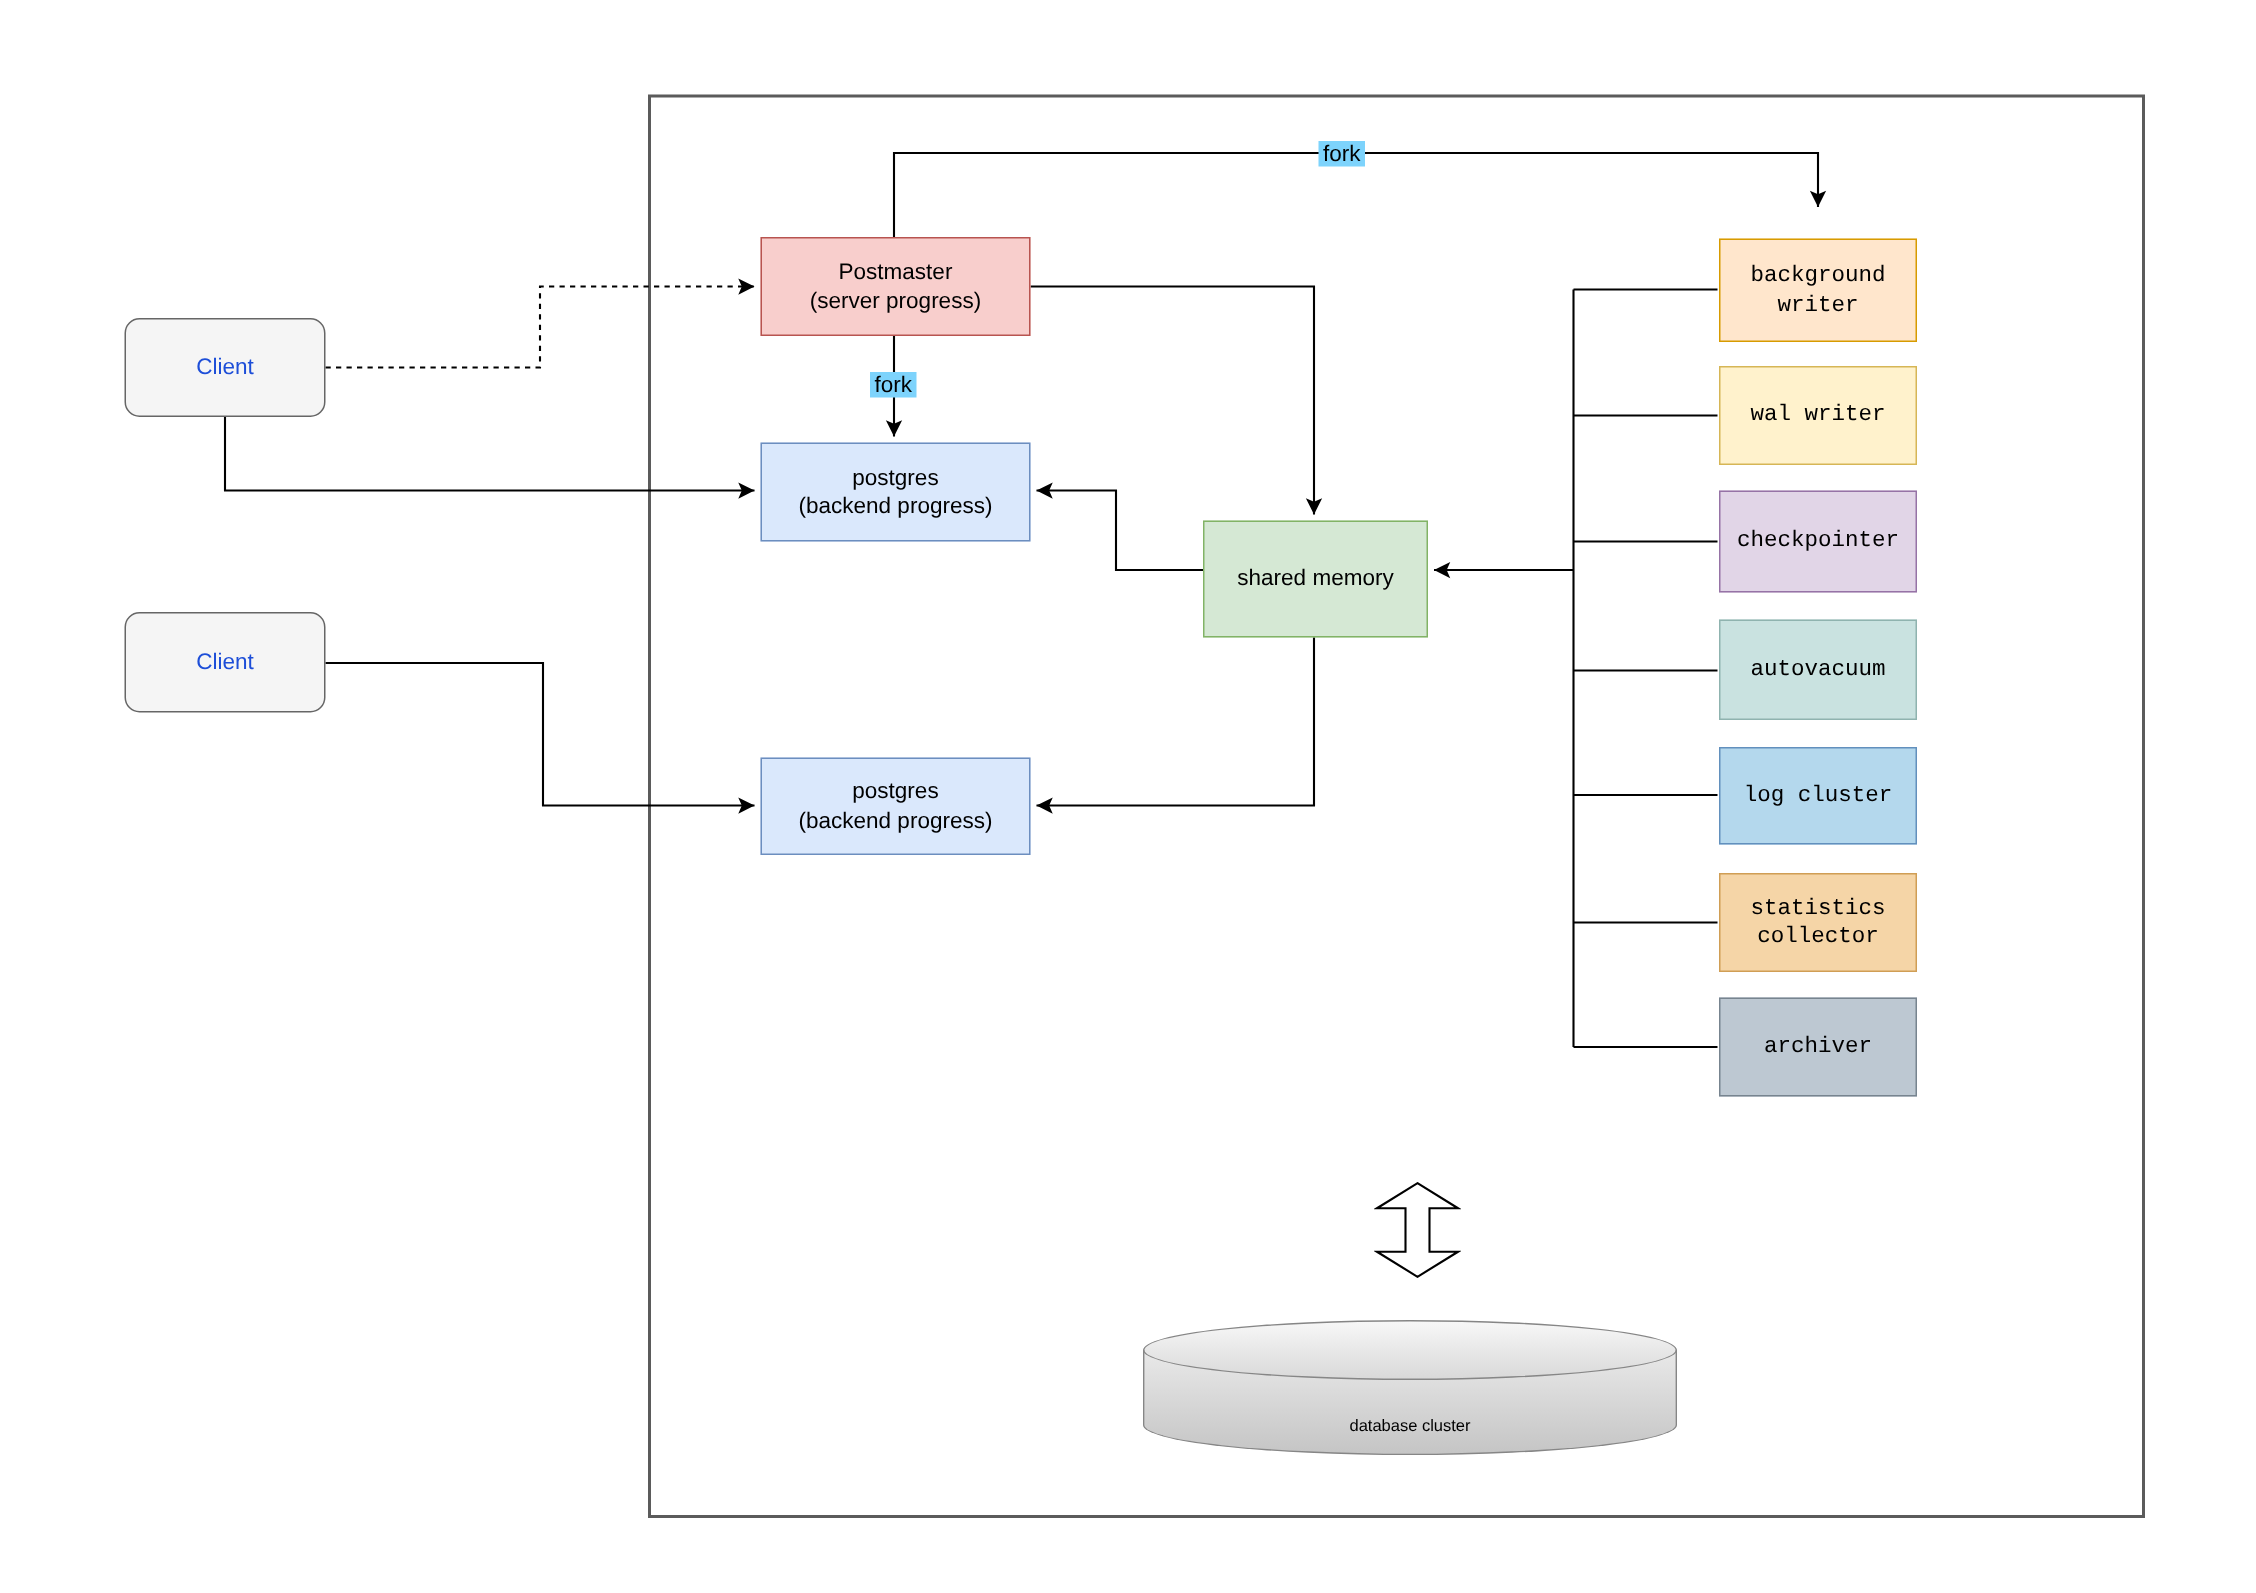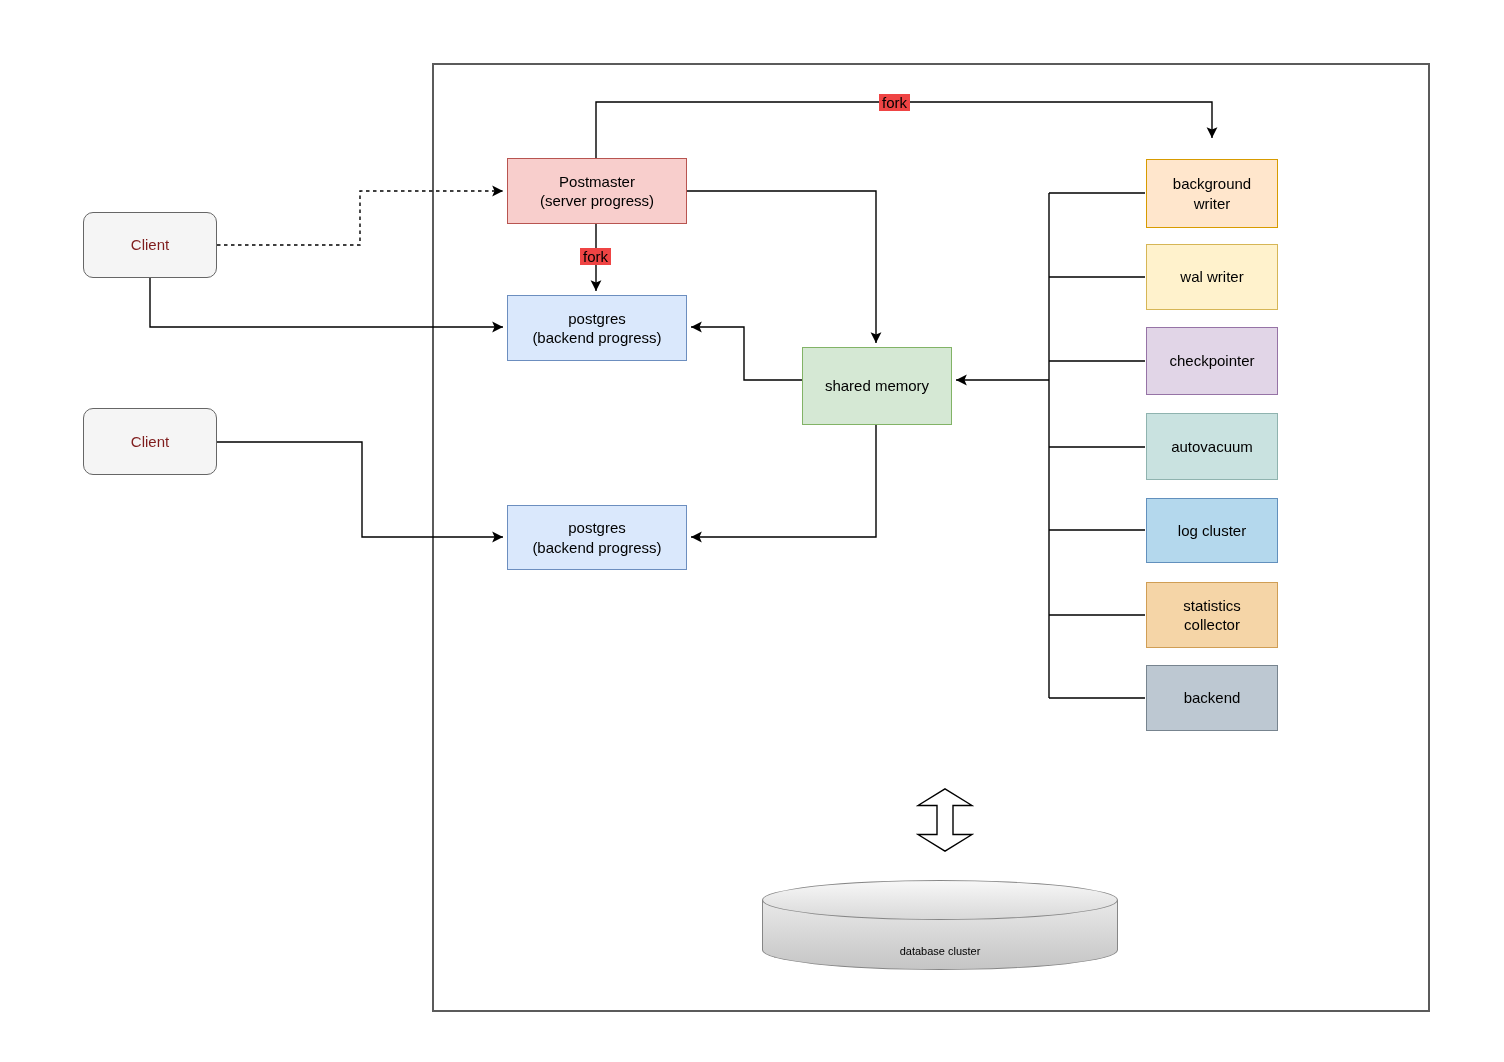--- a/index.html
+++ b/index.html
@@ -10,37 +10,37 @@
   #connectors{position:absolute;left:0;top:0;width:1504px;height:1062px;pointer-events:none;}
   #container-box{
     position:absolute;left:432px;top:63px;width:998px;height:949px;
     border:2px solid #5b5b5b;box-sizing:border-box;background:transparent;
   }
   .node{
     position:absolute;display:flex;align-items:center;justify-content:center;
     text-align:center;font-size:15px;line-height:1.3;
     border:1px solid #000;box-sizing:border-box;white-space:pre-line;
   }
-  .client{border-radius:10px;color:#7f1d1d;}
+  .client{border-radius:10px;color:#1d4ed8;}
   #client1{left:83px;top:212px;width:134px;height:66px;}
   #client2{left:83px;top:408px;width:134px;height:67px;}
   #postmaster{left:507px;top:158px;width:180px;height:66px;}
   #backend1{left:507px;top:295px;width:180px;height:66px;}
   #backend2{left:507px;top:505px;width:180px;height:65px;}
   #sharedmem{left:802px;top:347px;width:150px;height:78px;}
-  .worker{left:1146px;width:132px;}
+  .worker{left:1146px;width:132px;font-family:Liberation Mono, monospace;}
   #w1{top:159px;height:69px;}
   #w2{top:244px;height:66px;}
   #w3{top:327px;height:68px;}
   #w4{top:413px;height:67px;}
   #w5{top:498px;height:65px;}
   #w6{top:582px;height:66px;}
   #w7{top:665px;height:66px;}
   .edge-label{
-    position:absolute;background:#ef4444;font-size:15px;padding:0 3px;color:#000;
+    position:absolute;background:#7dd3fc;font-size:15px;padding:0 3px;color:#000;
   }
   #fork-top{left:879px;top:94px;}
   #fork-bottom{left:580px;top:248px;}
   
   #dbcyl{position:absolute;left:762px;top:880px;width:356px;height:90px;}
   #dbcyl .cyl-top{
     position:absolute;left:0;top:0;width:100%;height:40px;border-radius:50%;
     border:1px solid #868686;background:linear-gradient(180deg,#f7f7f7,#d9d9d9);
     box-sizing:border-box;
   }
@@ -95,21 +95,21 @@
   <div id="sharedmem" class="node" style="background-color: rgb(213, 232, 212); border-color: rgb(130, 179, 102);">shared memory</div>
 
   <div id="w1" class="node worker" style="background-color: rgb(255, 230, 204); border-color: rgb(215, 155, 0);">background
 writer</div>
   <div id="w2" class="node worker" style="background-color: rgb(255, 242, 204); border-color: rgb(214, 182, 86);">wal writer</div>
   <div id="w3" class="node worker" style="background-color: rgb(225, 213, 231); border-color: rgb(150, 115, 166);">checkpointer</div>
   <div id="w4" class="node worker" style="background-color: rgb(201, 226, 224); border-color: rgb(143, 179, 175); text-align: right;">autovacuum</div>
   <div id="w5" class="node worker" style="background-color: rgb(180, 216, 237); border-color: rgb(98, 144, 189);">log cluster</div>
   <div id="w6" class="node worker" style="background-color: rgb(245, 213, 167); border-color: rgb(208, 158, 85);">statistics
 collector</div>
-  <div id="w7" class="node worker" style="background-color: rgb(189, 200, 210); border-color: rgb(119, 132, 143);">backend</div>
+  <div id="w7" class="node worker" style="background-color: rgb(189, 200, 210); border-color: rgb(119, 132, 143);">archiver</div>
 
   <div id="fork-top" class="edge-label">fork</div>
   <div id="fork-bottom" class="edge-label">fork</div>
 
   <svg id="updown-arrow" width="58" height="64" viewBox="0 0 58 64" xmlns="http://www.w3.org/2000/svg">
     <path d="M29,0.8 L56,17.5 L37,17.5 L37,46.5 L56,46.5 L29,63.2 L2,46.5 L21,46.5 L21,17.5 L2,17.5 Z" fill="#ffffff" stroke="#000000" stroke-width="1.4" stroke-linejoin="miter"></path>
   </svg>
 
   <div id="dbcyl">
     <div class="cyl-body"></div>

